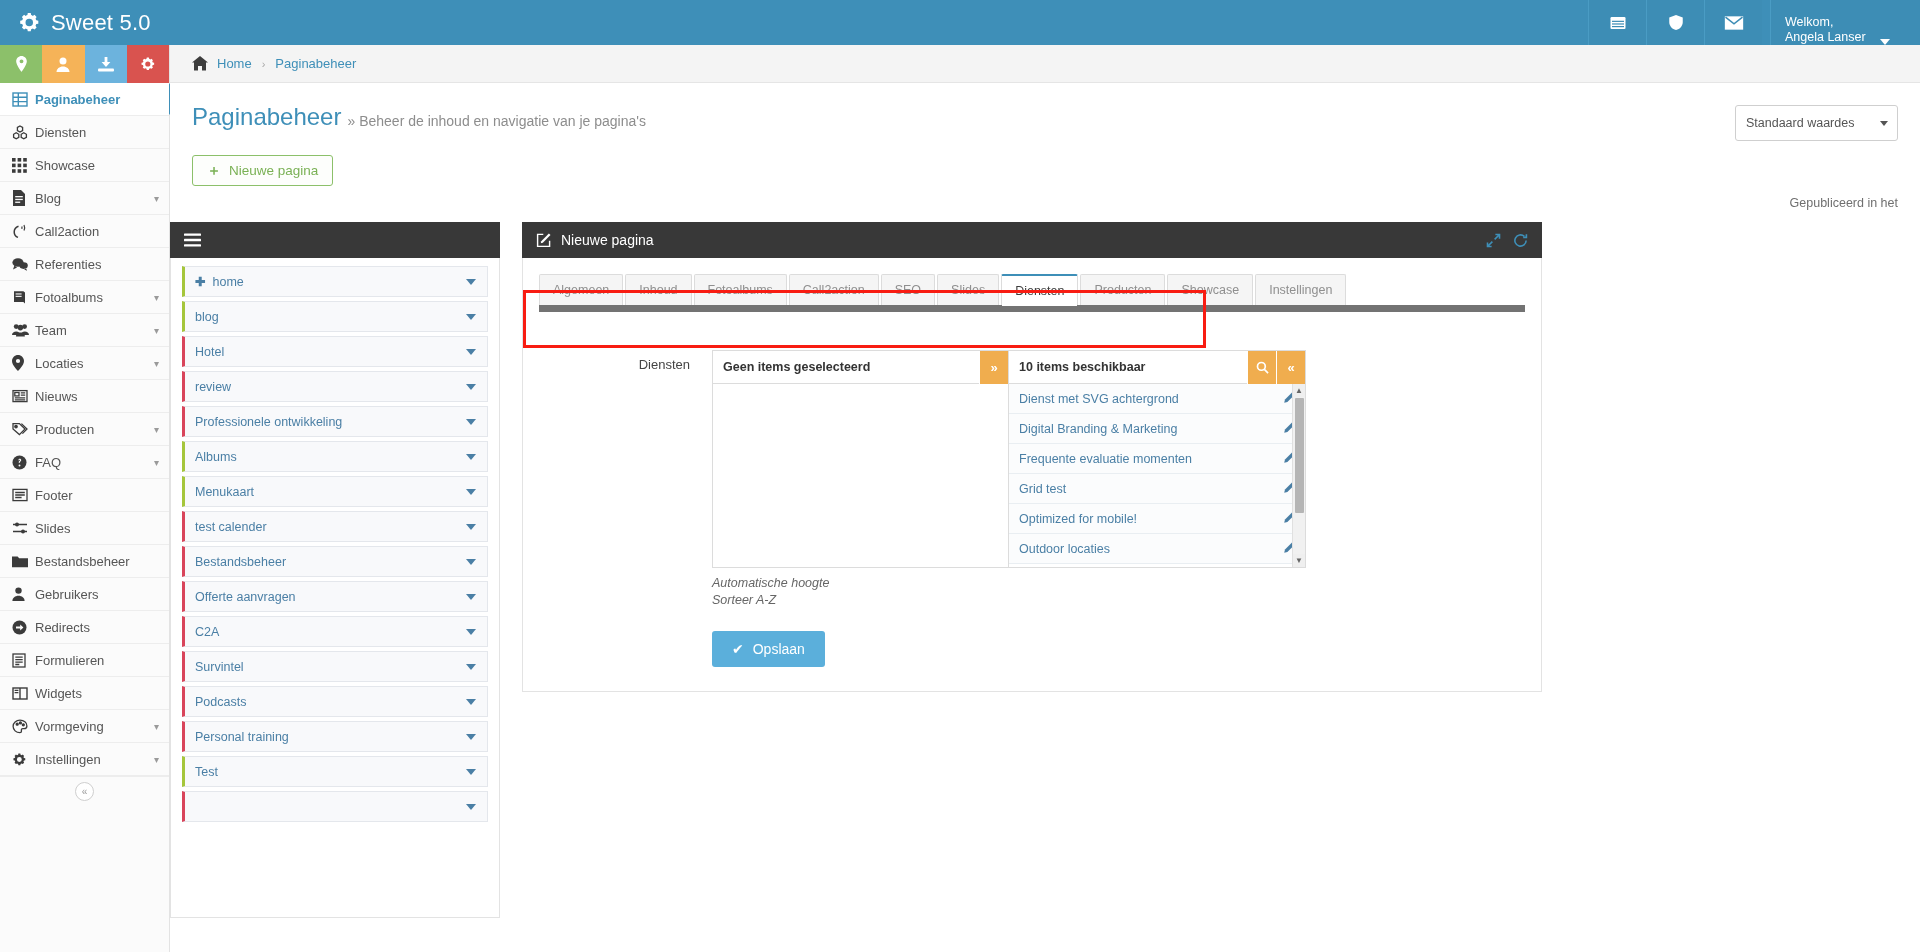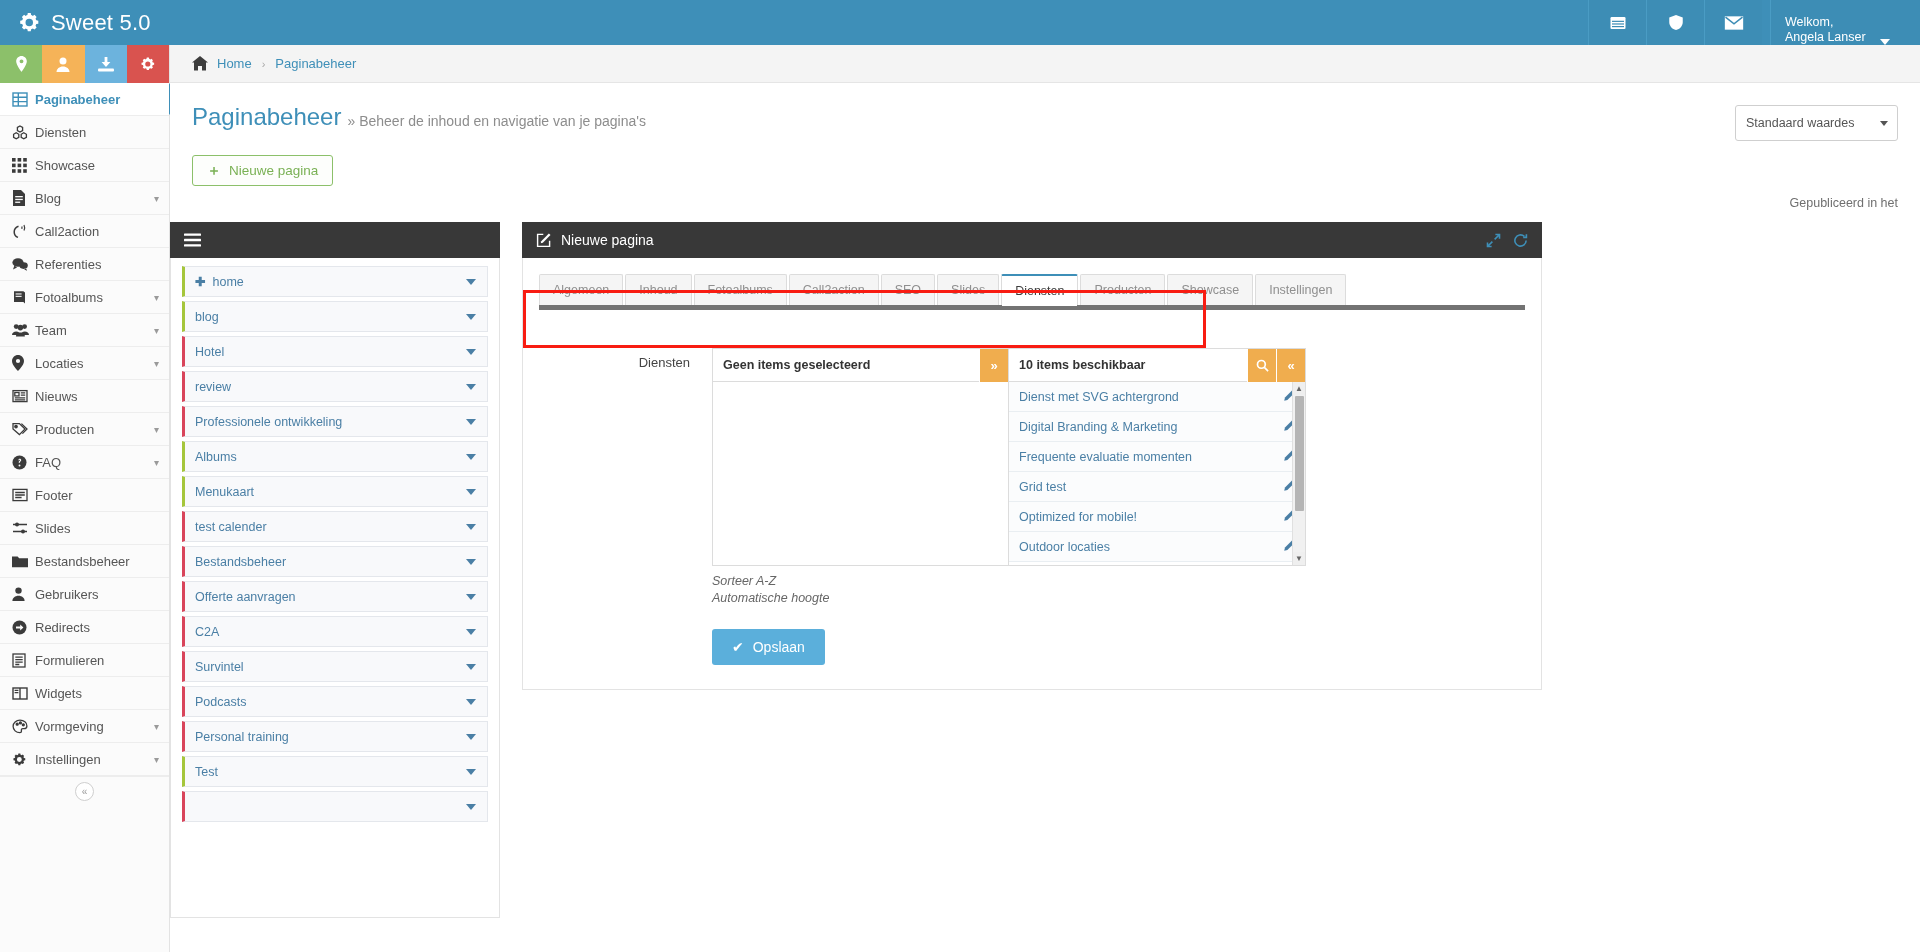--- a/index.html
+++ b/index.html
@@ -183,21 +183,21 @@
     padding: 0 14px; color: #fff; font-size: 14px; gap: 9px;
   }
   .editor-head .eh-right {
     margin-left: auto; display: flex; gap: 12px; color: #3e8fb8;
   }
   .editor-body {
     background: #fff; border: 1px solid #e3e3e3; border-top: none;
     padding: 16px 16px 24px 16px; position: relative;
   }
 
-  .tabs { display: flex; border-bottom: 5px solid #737373; }
+  .tabs { display: flex; border-bottom: 7px solid #737373; }
   .tab {
     height: 31px; padding: 0 13px; display: flex; align-items: center;
     font-size: 12.5px; color: #8f8f8f; background: #f5f5f5;
     border: 1px solid #dcdcdc; border-bottom: none; margin-right: 2px;
     border-radius: 2px 2px 0 0;
   }
   .tab.active {
     background: #fff; color: #3c3c3c; border-top: 2px solid #3e8fb8;
     position: relative; top: 0;
   }
@@ -847,22 +847,22 @@
                     <div class="thumb"></div>
                     <div class="arrow-dn">▼</div>
                   </div>
                 </div>
               </div>
 
             </div>
           </div>
 
           <div class="hint-lines">
+            <div>Automatische hoogte</div>
             <div>Sorteer A-Z</div>
-            <div>Automatische hoogte</div>
           </div>
 
           <div class="save-wrap">
             <div class="btn-save">
               <span>✔</span>
               <span>Opslaan</span>
             </div>
           </div>
 
         </div>

